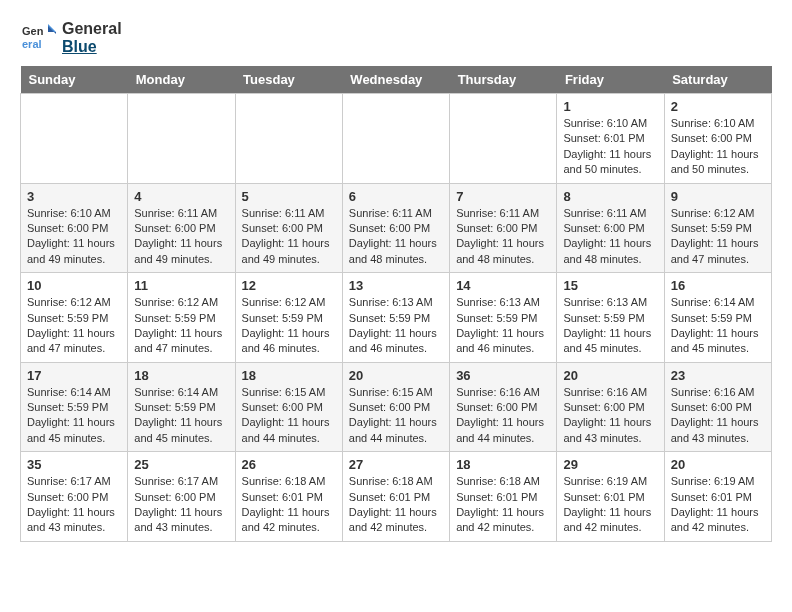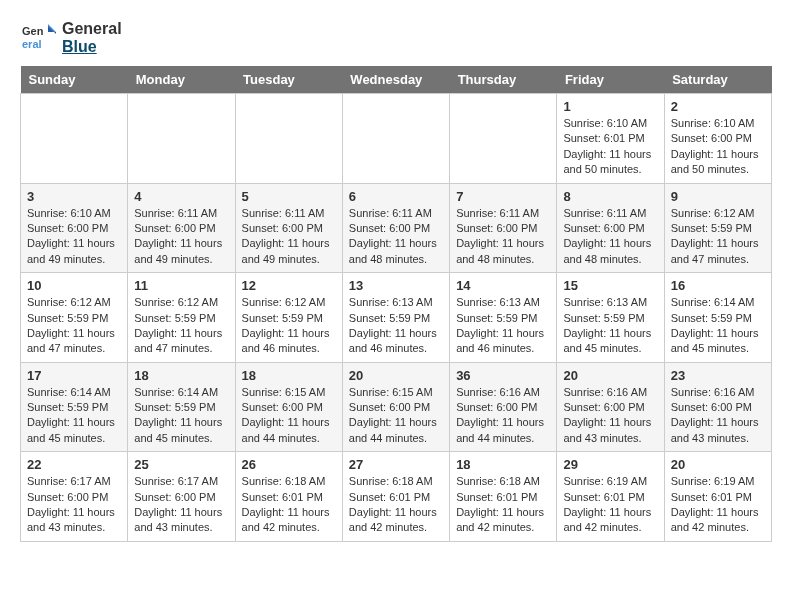--- a/index.html
+++ b/index.html
@@ -274,21 +274,21 @@
         <td>
           <div class="day-num">23</div>
           <div class="day-info" style="white-space: pre-line;">Sunrise: 6:16 AM
 Sunset: 6:00 PM
 Daylight: 11 hours
 and 43 minutes.</div>
         </td>
       </tr>
       <tr>
         <td>
-          <div class="day-num">22</div>
+          <div class="day-num">35</div>
           <div class="day-info" style="white-space: pre-line;">Sunrise: 6:17 AM
 Sunset: 6:00 PM
 Daylight: 11 hours
 and 43 minutes.</div>
         </td>
         <td>
           <div class="day-num">25</div>
           <div class="day-info" style="white-space: pre-line;">Sunrise: 6:17 AM
 Sunset: 6:00 PM
 Daylight: 11 hours

